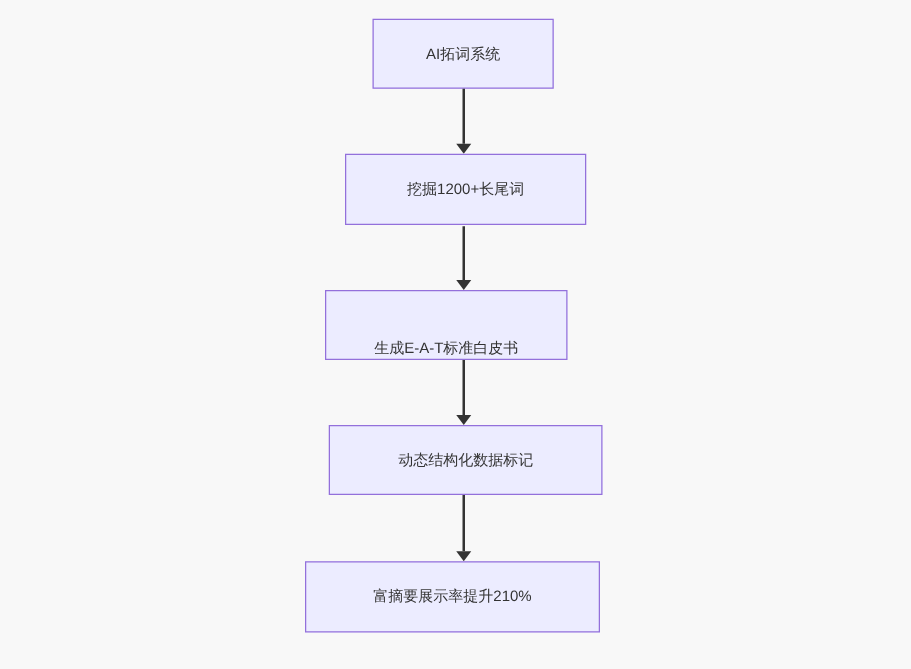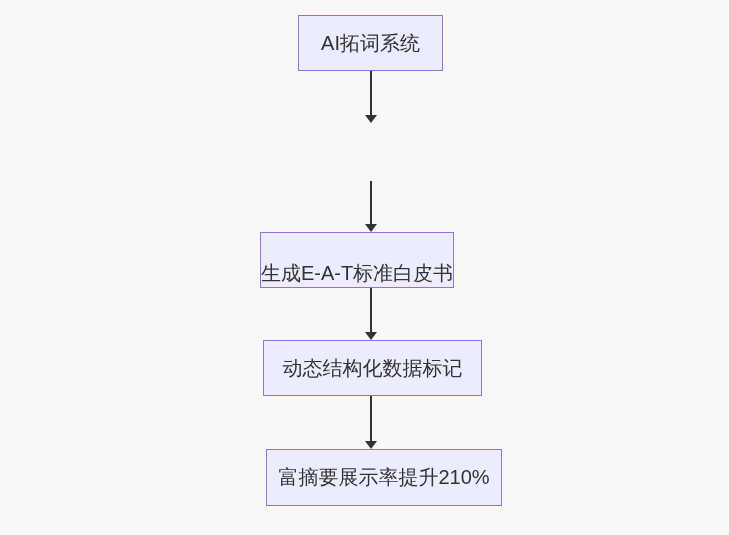--- a/index.html
+++ b/index.html
@@ -18,32 +18,32 @@
     width: 729px;
     height: 535px;
     background: #f8f8f8;
   }
   .node {
     position: absolute;
     box-sizing: border-box;
     background: #ececff;
     border: 1px solid #9370db;
     color: #333333;
-    font-size: 20px;
+    font-size: 12px;
     display: flex;
     align-items: center;
     justify-content: center;
     text-align: center;
     white-space: nowrap;
   }
   .n1 { left: 298px; top: 15px;  width: 145px; height: 56px; }
   .n2 { left: 276px; top: 123px; width: 193px; height: 57px; }
   .n3 { left: 260px; top: 232px; width: 194px; height: 56px; align-items: flex-end; }
   .n4 { left: 263px; top: 340px; width: 219px; height: 56px; justify-content: center; }
-  .n5 { left: 266px; top: 449px; width: 236px; height: 57px; }
+  .n5 { left: 244px; top: 449px; width: 236px; height: 57px; }
 
   .edge {
     position: absolute;
     left: 370px;
     width: 2px;
     background: #333333;
   }
   .edge::after {
     content: "";
     position: absolute;
@@ -64,20 +64,23 @@
 <body>
 
 <div class="canvas">
 
   <div class="node n1">
     <span>AI拓词系统</span>
   </div>
 
   <div class="edge e1"></div>
 
+  <div class="node n2">
+    <span>挖掘1200+长尾词</span>
+  </div>
 
   <div class="edge e2"></div>
 
   <div class="node n3">
     <span>生成E-A-T标准白皮书</span>
   </div>
 
   <div class="edge e3"></div>
 
   <div class="node n4">

